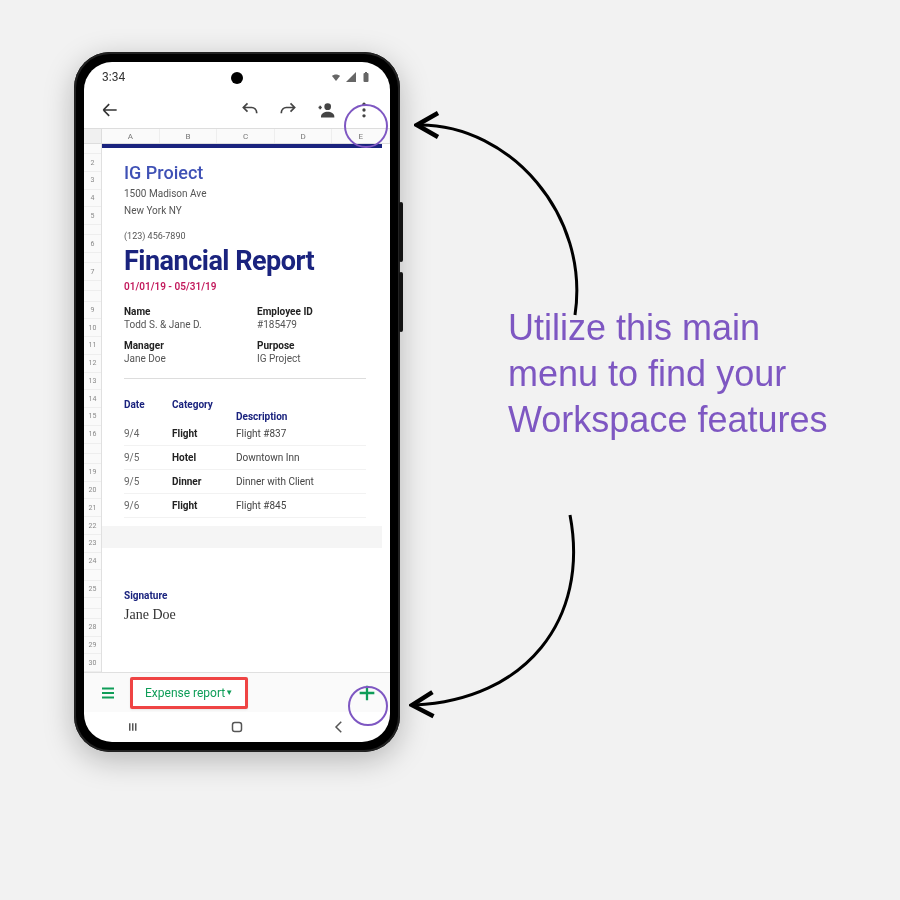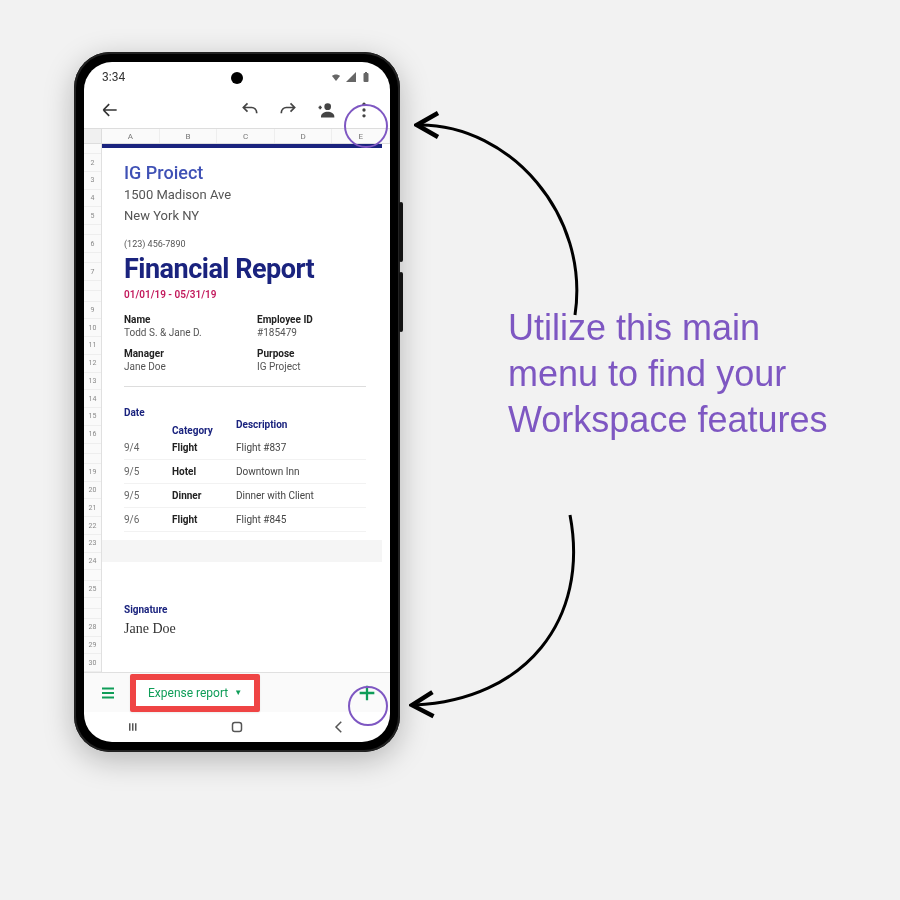--- a/index.html
+++ b/index.html
@@ -70,47 +70,47 @@
     font-size:7px; color:#888; display:flex; align-items:center; justify-content:center;
     height: 21px; border-bottom:1px solid #eee;
   }
   .row-num.short { height: 12px; }
 
   .content {
     flex:1; padding: 0 24px 0 22px; position:relative; overflow:hidden;
   }
   .top-border { height:4px; background:#1a237e; margin: 0 -16px 0 -22px; }
   .company-title { color:#3f51b5; font-size:18px; font-weight:500; margin-top:14px; }
-  .addr { font-size:13px; color:#555; line-height:1.3; margin-top:4px;}
+  .addr { font-size:10px; color:#555; line-height:1.3; margin-top:4px;}
   .phone-num { font-size:9px; color:#555; margin-top:14px;}
   .report-title { color:#1a237e; font-size:27px; font-weight:700; margin-top:4px; letter-spacing:-0.5px;}
   .date-range { color:#c2185b; font-size:10px; font-weight:600; margin-top:4px;}
   .info-grid { display:flex; gap: 24px; margin-top:14px;}
   .info-col { flex:1; }
   .info-label { font-size:10px; font-weight:700; color:#222; }
   .info-val { font-size:10px; color:#555; margin-top:2px;}
   .divider { border-top:1px solid #ddd; margin-top:14px;}
 
   .exp-head { display:flex; margin-top:20px; font-size:10px; font-weight:700; color:#1a237e; }
-  .exp-head .c1 { width: 48px;} .exp-head .c2{ width:64px;margin-top:18px;} .exp-head .c3{flex:1;margin-top:12px;}
+  .exp-head .c1 { width: 48px;} .exp-head .c2{ width:64px;} .exp-head .c3{flex:1;margin-top:12px;}
   .exp-row { display:flex; font-size:10px; color:#444; padding:6px 0; border-bottom:1px solid #f2f2f2;}
   .exp-row .c1 { width:48px; color:#666;} .exp-row .c2{width:64px; font-weight:700; color:#222;} .exp-row .c3{flex:1;}
   .gray-band { background:#f5f5f5; height:22px; margin:8px -16px 0 -22px;}
 
   .sig-label { font-size:10px; font-weight:700; color:#1a237e; margin-top:42px;}
   .sig-name { font-size:14px; color:#333; margin-top:6px; font-family: Georgia, serif;}
 
   .sheet-tabs {
     height: 40px; border-top:1px solid #e0e0e0; background:#fafafa;
     display:flex; align-items:center; padding: 0 8px; gap:6px;
   }
   .hamburger { color:#0f9d58; }
   .tab-chip {
-    background:#fff; border:6px solid #ef4444; border-radius:2px;
-    padding: 6px 12px; font-size:12px; color:#0f9d58; display:flex; align-items:center; gap:6px;
+    background:#fff; border:3px solid #ef4444; border-radius:2px;
+    padding: 6px 12px; font-size:12px; color:#0f9d58; display:flex; align-items:center; 
     box-shadow: 0 1px 2px rgba(0,0,0,0.08);
   }
   .tab-chip .tri { font-size:8px; }
   .add-btn {
     margin-left:auto; width:30px; height:30px; display:flex; align-items:center; justify-content:center;
     color:#0f9d58;
   }
 
   .nav-bar {
     height: 30px; display:flex; align-items:center; justify-content:space-around;

